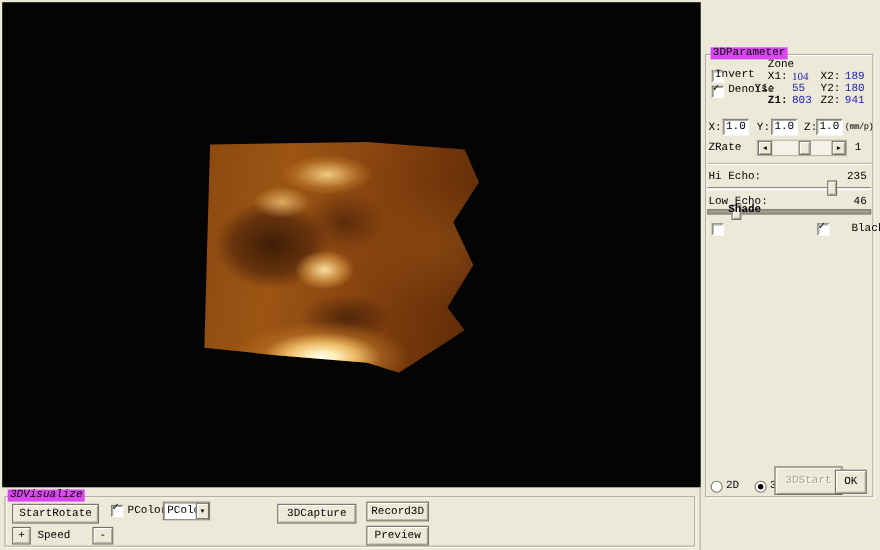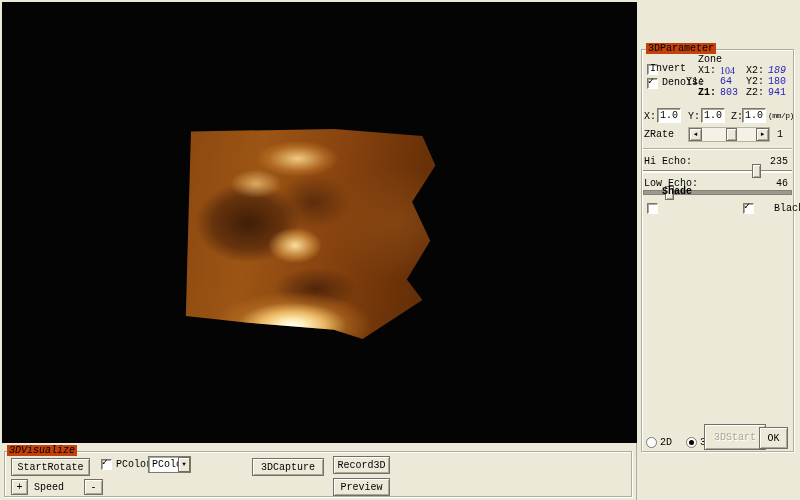--- a/index.html
+++ b/index.html
@@ -37,21 +37,21 @@
     box-shadow:inset 1px 1px 0 #ffffff, inset -1px -1px 0 #aca899;
     display:flex; align-items:center; justify-content:center;
     font-size:10px; cursor:default; white-space:nowrap;
   }
   .btn.disabled { color:#a8a492; text-shadow:1px 1px 0 #fff; }
   .group {
     position:absolute; border:1px solid #b0ad9c;
     box-shadow:1px 1px 0 #fff, inset 1px 1px 0 #fff;
   }
   .group > .group-label {
-    position:absolute; top:-7px; left:4px; background:#c2410c; padding:0 2px;
+    position:absolute; top:-7px; left:4px; background:#d946ef; padding:0 2px;
     white-space:nowrap;
   }
   .checkbox {
     position:absolute; width:11px; height:11px; background:#fff;
     border:1px solid #7a786a; border-right-color:#fff; border-bottom-color:#fff;
     box-shadow:inset 1px 1px 0 #aca899;
   }
   .checkbox .mark {
     position:absolute; left:0px; top:-3px; font-size:10px; font-weight:bold; line-height:12px;
   }
@@ -121,24 +121,24 @@
   <span class="checkbox" style="left:5px; top:28px;">
     <span class="mark">✓</span>
   </span>
   <span class="lbl" style="left:20px; top:27px;">Denoise</span>
 
   <span class="lbl" style="left:56px; top:4px;">Zone</span>
 
   <span class="lbl" style="left:56px; top:15px;">X1:</span>
   <span class="lbl val-blue" style="left:78px; top:15px;font-family:Liberation Serif, serif;">104</span>
   <span class="lbl" style="left:104px; top:15px;">X2:</span>
-  <span class="lbl val-blue" style="left:126px; top:15px;font-style:italic;">189</span>
+  <span class="lbl val-blue" style="left:126px; top:15px;">189</span>
 
   <span class="lbl" style="left:44px; top:26px;">Y1:</span>
-  <span class="lbl val-blue" style="left:78px; top:26px;">64</span>
+  <span class="lbl val-blue" style="left:78px; top:26px;">55</span>
   <span class="lbl" style="left:104px; top:26px;">Y2:</span>
   <span class="lbl val-blue" style="left:126px; top:26px;font-family:Liberation Mono, monospace;">180</span>
 
   <span class="lbl" style="left:56px; top:37px;font-weight:bold;">Z1:</span>
   <span class="lbl val-blue" style="left:78px; top:37px;text-align:right;">803</span>
   <span class="lbl" style="left:104px; top:37px;">Z2:</span>
   <span class="lbl val-blue" style="left:126px; top:37px;">941</span>
 
   <span class="lbl" style="left:2px; top:61px;">X:</span>
   <input class="tinput" style="left: 15px; top: 58px; width: 24px;" value="1.0">

